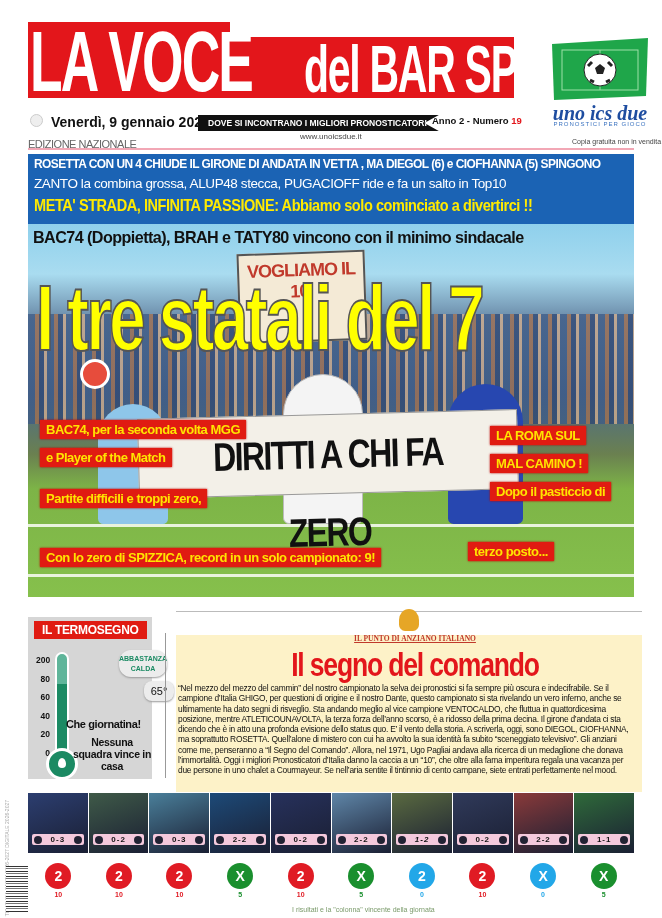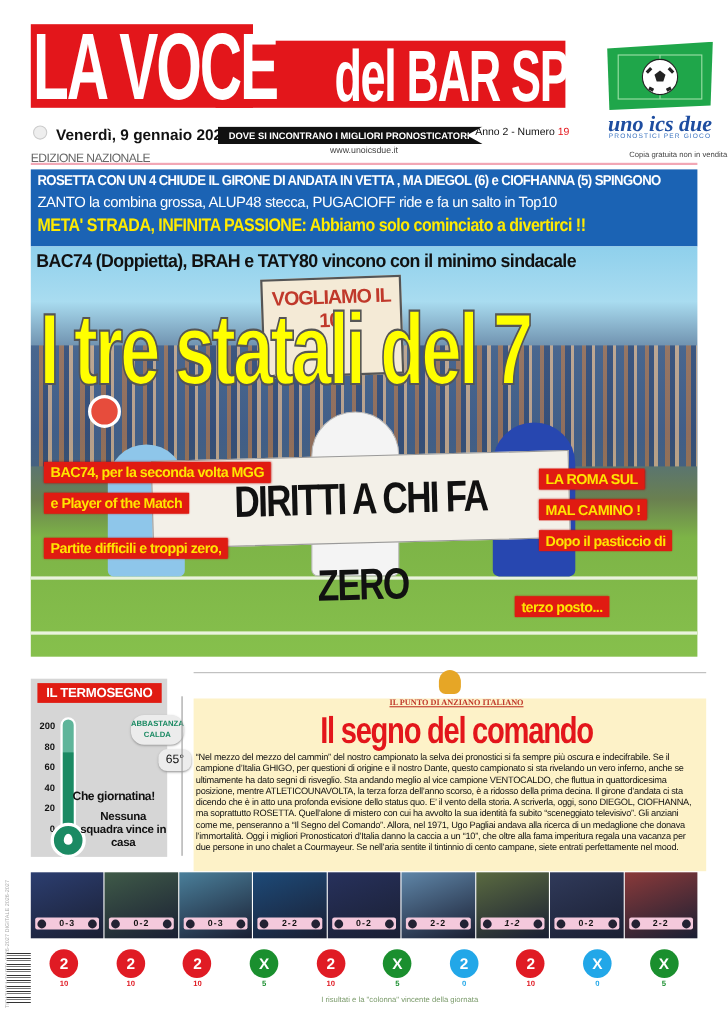--- a/index.html
+++ b/index.html
@@ -11,21 +11,21 @@
 .mast-part2{left:196px;top:37px;width:318px;height:61px;background:#e3161b}
 .mast-text{left:30px;top:18px;height:82px;display:flex;align-items:flex-end;white-space:nowrap;color:#fff;font-weight:bold;font-family:"Liberation Sans",sans-serif;transform-origin:left bottom}
 .mast-big{font-size:86px;line-height:78px;letter-spacing:-3px;transform:scaleX(.62);transform-origin:left bottom;display:inline-block}
 .mast-small{font-size:66px;line-height:62px;letter-spacing:-2px;transform:scaleX(.62);transform-origin:left bottom;display:inline-block}
 .logo{left:548px;top:38px;width:104px;height:62px}
 .logo-text{left:540px;top:104px;width:120px;text-align:center;color:#1e4da0;font-style:italic;font-weight:bold;font-size:20px;font-family:"Liberation Serif",serif;line-height:18px}
 .logo-sub{left:540px;top:121px;width:120px;text-align:center;color:#3b73c0;font-size:6px;letter-spacing:1px}
 .dateline{left:30px;top:114px;font-size:14px;font-weight:bold;display:flex;align-items:flex-start;gap:8px}
 .circle-icon{width:13px;height:13px;border-radius:50%;border:1px solid #ccc;background:#eee}
 .tagline{left:198px;top:115px;background:#111;color:#fff;font-size:8.5px;font-weight:bold;padding:3px 12px 3px 10px;clip-path:polygon(0 0,100% 0,94% 50%,100% 100%,0 100%)}
-.issue{left:432px;top:115px;font-size:9.5px;font-weight:normal}
+.issue{left:432px;top:115px;font-size:9.5px;font-weight:bold}
 .issue .num{color:#e3161b}
 .edition{left:28px;top:138px;font-size:11px;color:#666;letter-spacing:-.5px;font-weight:normal}
 .website{left:300px;top:132px;font-size:8px;color:#444}
 .free{left:572px;top:138px;font-size:7px;color:#444}
 .pinkrule{left:28px;top:148px;width:606px;height:2px;background:#f2a7b5}
 
 .band{left:28px;top:154px;width:606px;height:70px;background:#1b63b4}
 .band-l1{left:34px;top:156px;color:#fff;font-size:13px;font-weight:bold;letter-spacing:-.6px;white-space:nowrap;transform:scaleX(.92);transform-origin:left}
 .band-l2{left:34px;top:176px;color:#fff;font-size:13.5px;white-space:nowrap;letter-spacing:-.4px}
 .band-l3{left:34px;top:196px;color:#ffea00;font-size:16.5px;font-weight:bold;white-space:nowrap;letter-spacing:-.5px;transform:scaleX(.88);transform-origin:left}
@@ -135,20 +135,21 @@
   <div class="megaphone"></div>
   <div class="banner">
       <span>DIRITTI A CHI FA ZERO</span>
     </div>
   <div class="hero-sub">BAC74 (Doppietta), BRAH  e TATY80 vincono con il minimo sindacale</div>
   <div class="hero-title">I tre statali del 7</div>
 
   <div class="rtag" style="left:12px;top:196px">BAC74, per la seconda volta MGG</div>
   <div class="rtag" style="left:12px;top:224px">e Player of the Match</div>
   <div class="rtag" style="left:12px;top:265px">Partite difficili e troppi zero,</div>
+  <div class="rtag" style="left:12px;top:324px">Con lo zero di SPIZZICA, record in un solo campionato:  9!</div>
 
   <div class="rtag" style="left:462px;top:202px">LA ROMA SUL</div>
   <div class="rtag" style="left:462px;top:230px">MAL  CAMINO !</div>
   <div class="rtag" style="left:462px;top:258px">Dopo il pasticcio di</div>
   <div class="rtag" style="left:440px;top:318px">terzo posto...</div>
 </div>
 
 <div class="abs termo"></div>
 <div class="abs termo-title">IL TERMOSEGNO</div>
 <div class="abs scale">
@@ -237,20 +238,27 @@
         <i></i>
       </div>
     </div>
     <div class="tile" style="background: linear-gradient(160deg, rgb(138, 58, 58), rgb(26, 31, 51));">
       <div class="score">
         <i></i>
         <b>2-2</b>
         <i></i>
       </div>
     </div>
+    <div class="tile" style="background: linear-gradient(160deg, rgb(47, 106, 58), rgb(26, 31, 51));">
+      <div class="score">
+        <i></i>
+        <b>1-1</b>
+        <i></i>
+      </div>
+    </div>
   </div>
 <div class="abs signs" id="signs">
     <div class="sign">
       <div class="c" style="background:#e01b24">2</div>
       <div class="p" style="color:#e01b24">10</div>
     </div>
     <div class="sign">
       <div class="c" style="background:#e01b24">2</div>
       <div class="p" style="color:#e01b24">10</div>
     </div>

